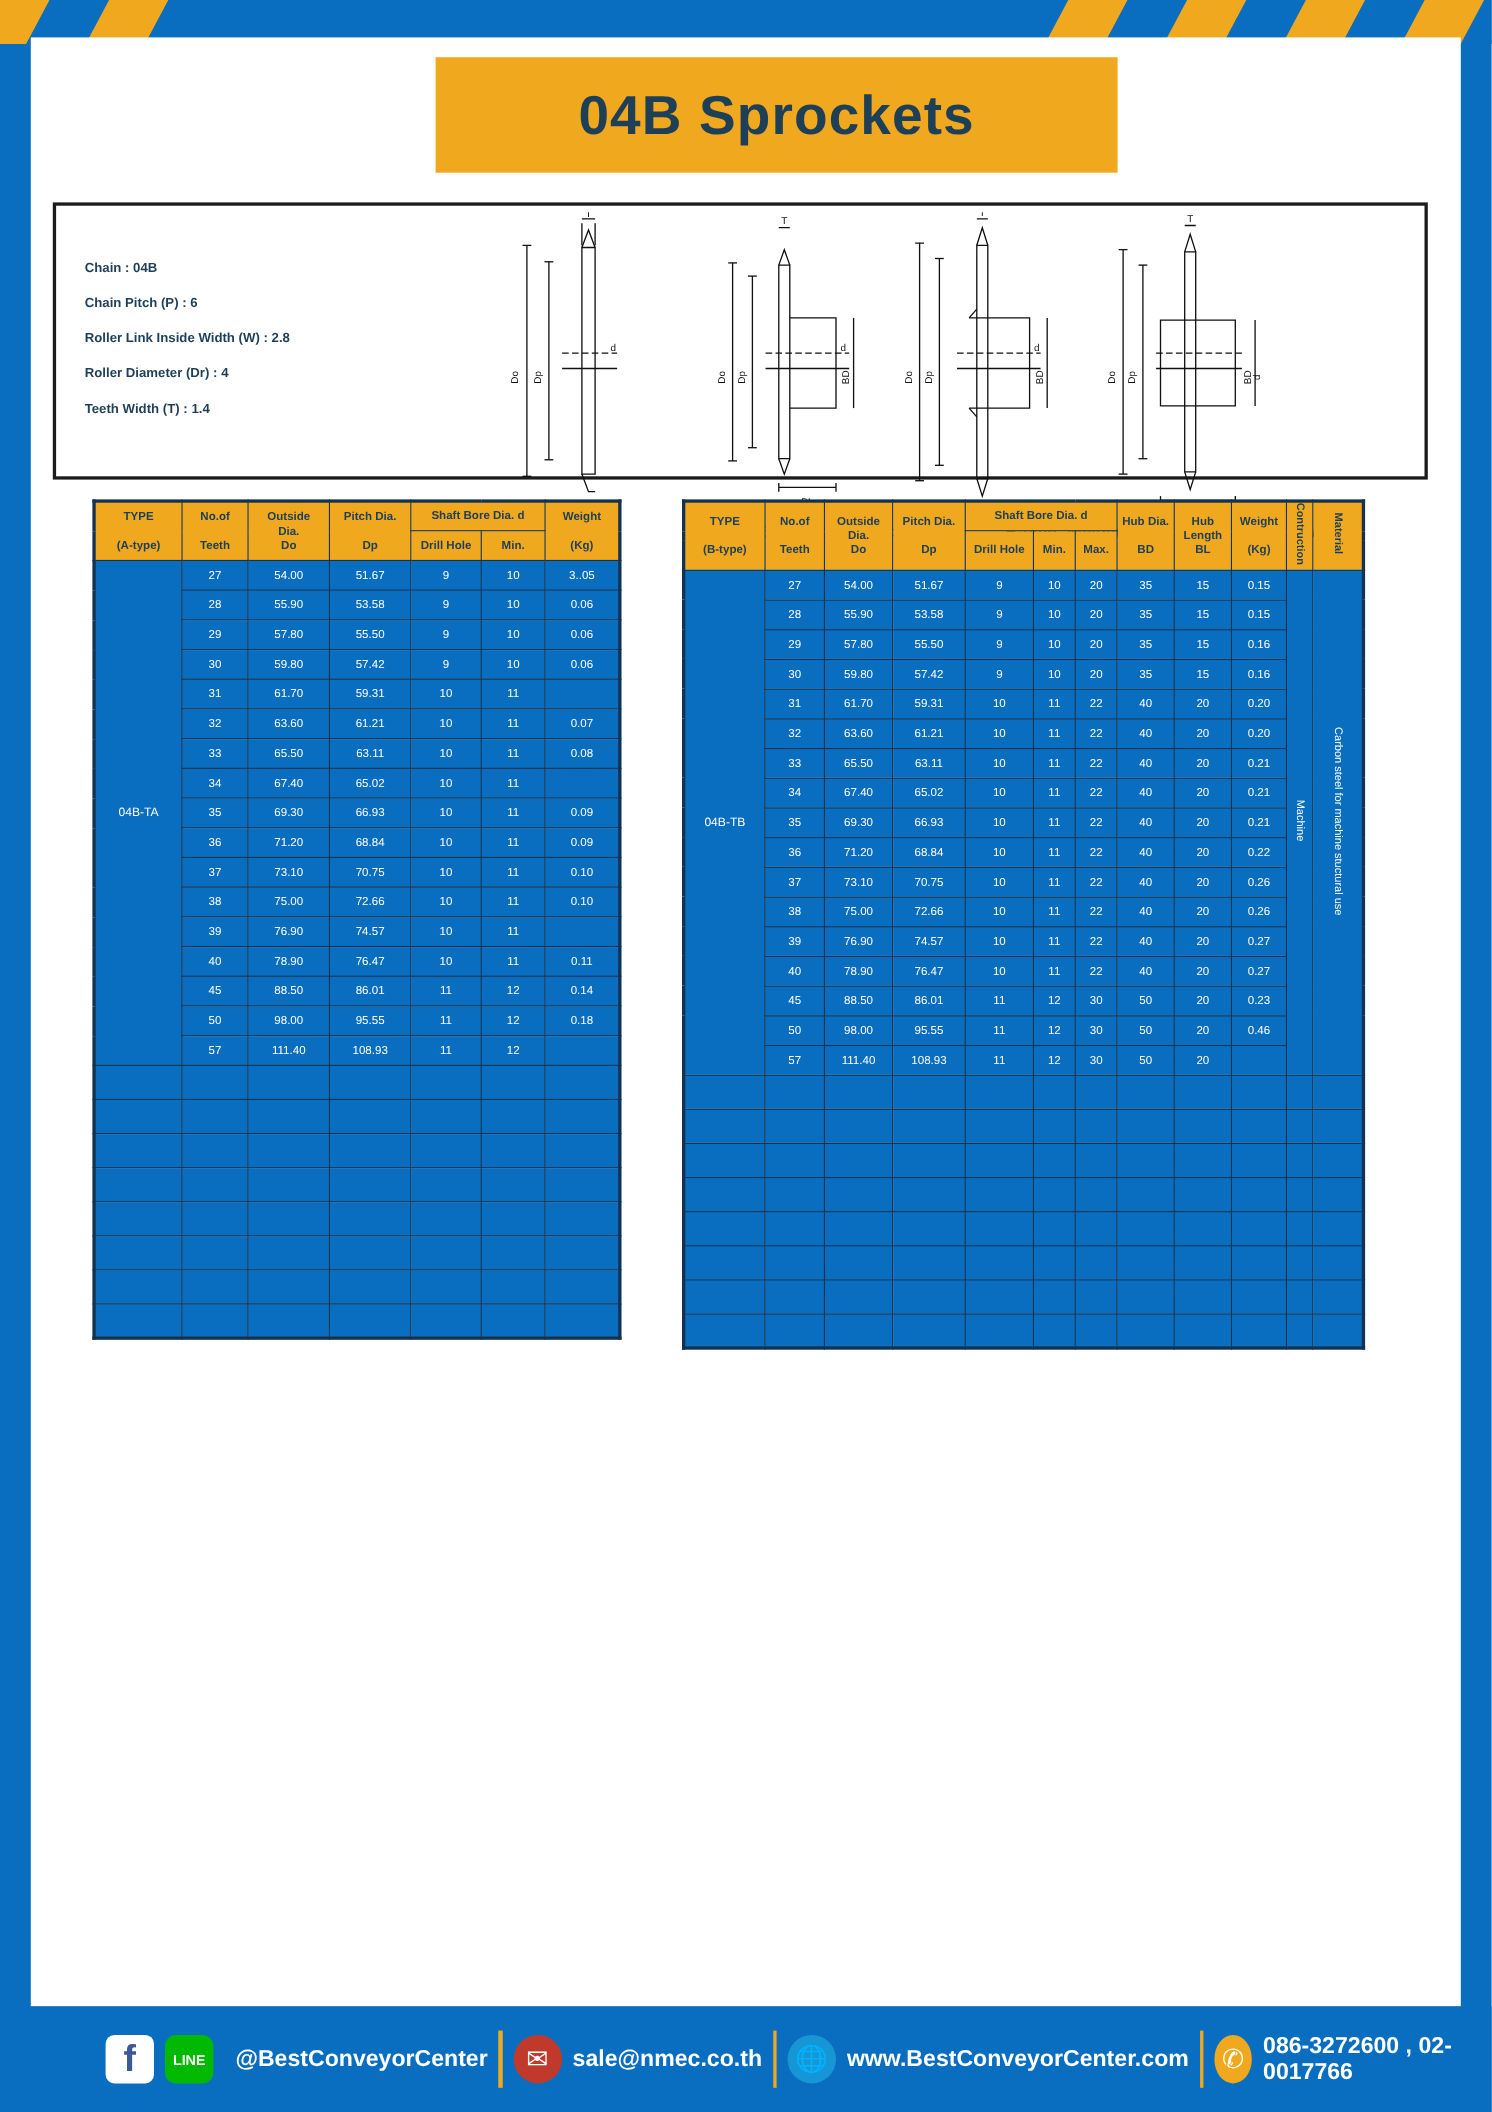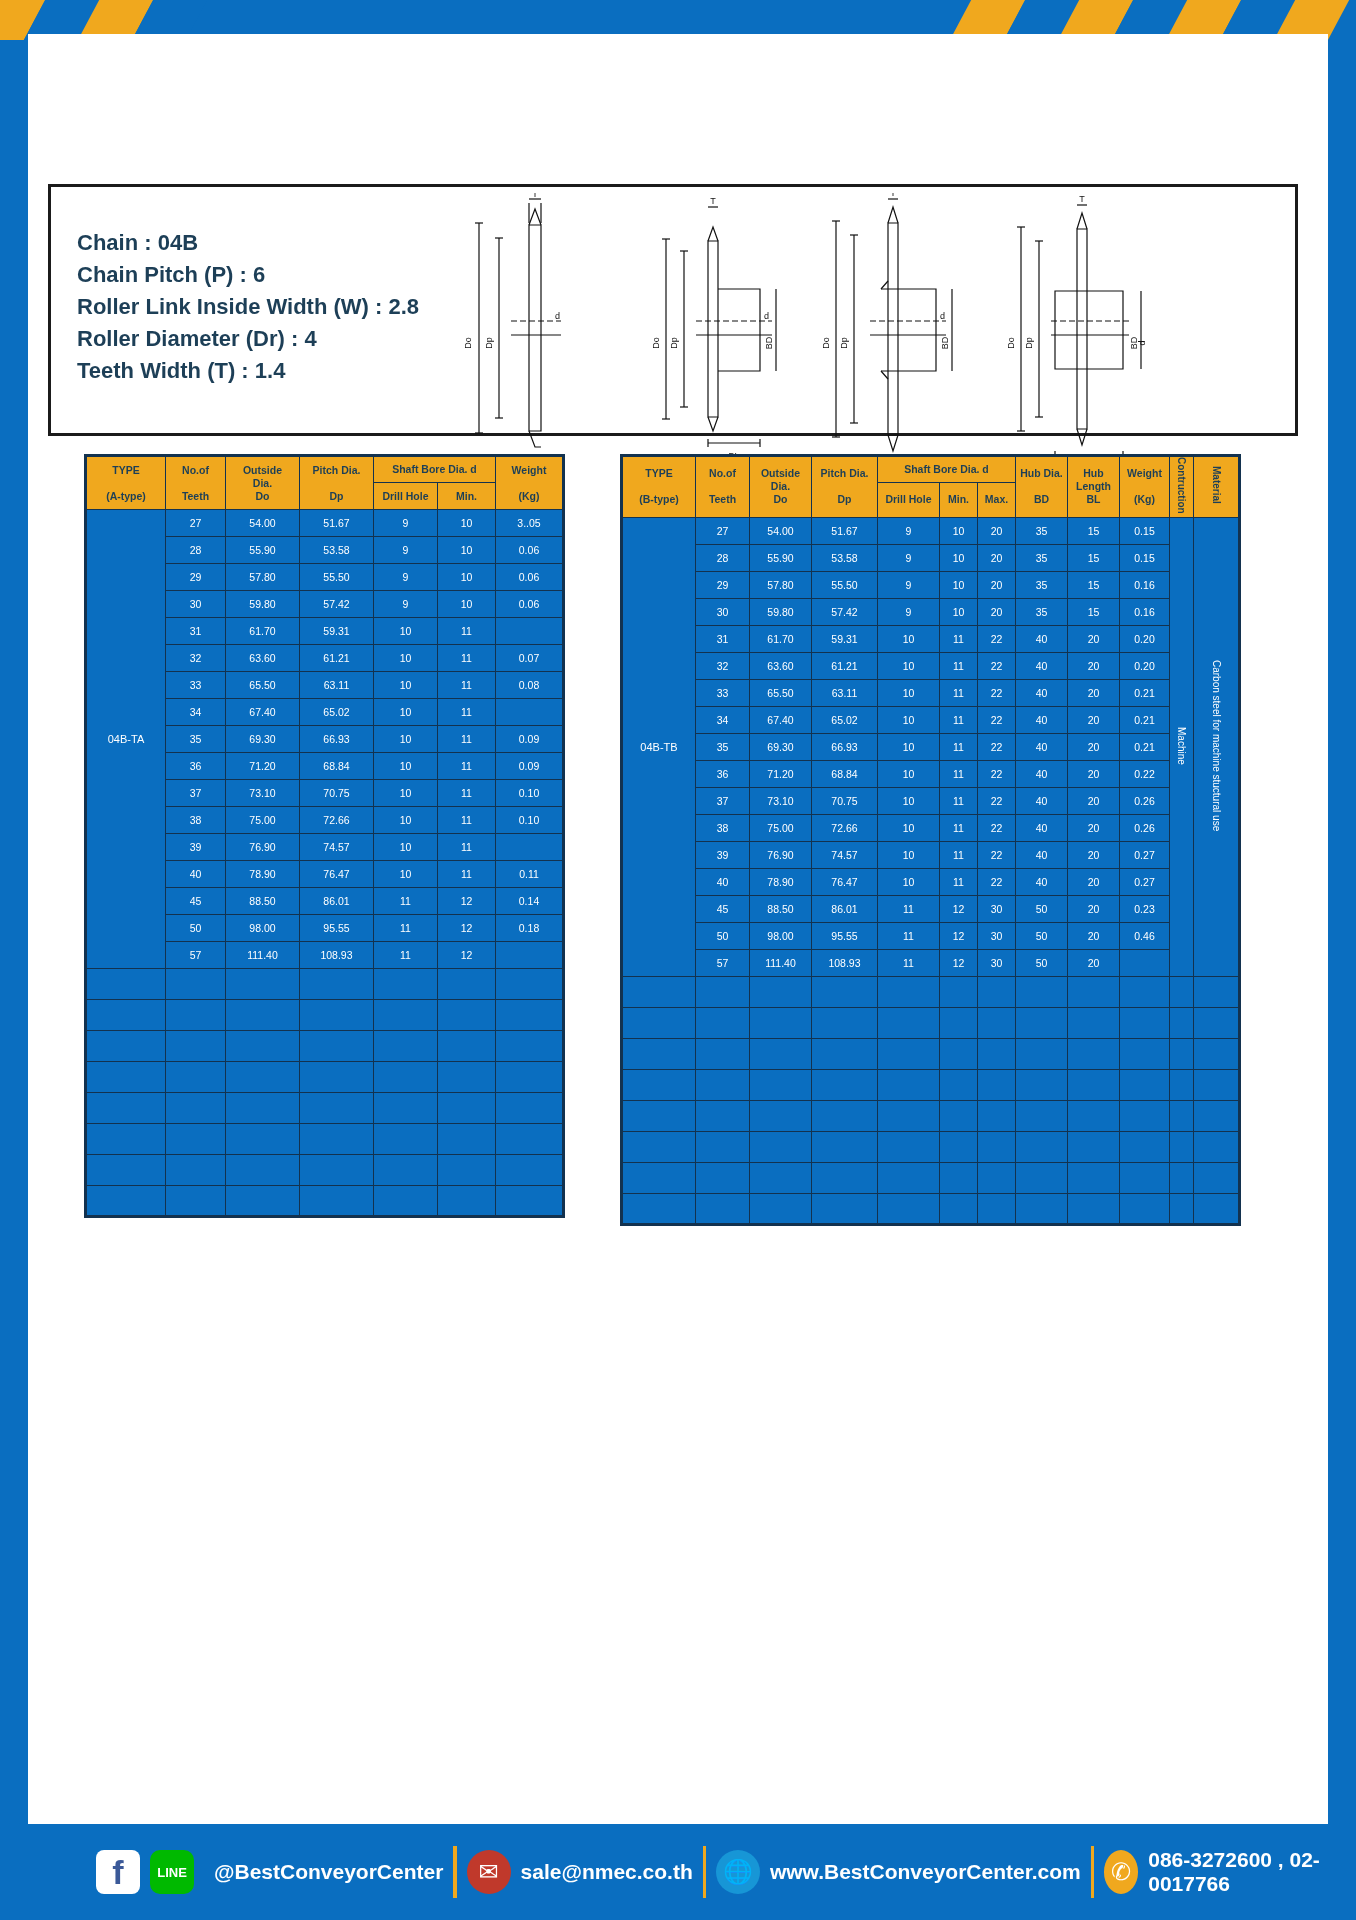--- a/index.html
+++ b/index.html
@@ -34,21 +34,21 @@
   .title-box span {
     font-size:50px; font-weight:bold; color:#1d3f57; letter-spacing:1px;
   }
   
   .panel {
     position:absolute; left:20px; top:150px; width:1250px; height:252px;
     border:3px solid #1b1b1b; background:#fff;
   }
   .spec {
     position:absolute; left:26px; top:40px;
-    font-size:22px; font-weight:bold; color:#1d3f57; line-height:32px;
+    font-size:12px; font-weight:bold; color:#1d3f57; line-height:32px;
   }
   .wm {
     position:absolute; left:560px; top:50px; width:420px; height:145px;
     color:#f3d79a; font-size:44px; font-weight:bold; letter-spacing:4px;
     opacity:.55; line-height:46px; text-align:center; pointer-events:none;
   }
   .diagram { position:absolute; left:380px; top:6px; width:860px; height:300px; }
   .dlabels {
     position:absolute; left:380px; top:288px; width:860px;
     display:flex; font-size:15px; font-weight:bold; color:#111;
@@ -125,20 +125,23 @@
   <div class="chev blue" style="left:1014px"></div>
   <div class="chev" style="left:1068px"></div>
   <div class="chev blue" style="left:1122px"></div>
   <div class="chev" style="left:1176px"></div>
   <div class="chev blue" style="left:1230px"></div>
   <div class="chev" style="left:1284px"></div>
 </div>
 
 <div class="page">
 
+  <div class="title-box">
+    <span>04B Sprockets</span>
+  </div>
 
   <div class="panel">
 
     <div class="spec">
       <div>Chain : 04B</div>
       <div>Chain Pitch (P) : 6</div>
       <div>Roller Link Inside Width (W) : 2.8</div>
       <div>Roller Diameter (Dr) : 4</div>
       <div>Teeth Width (T) : 1.4</div>
     </div>

